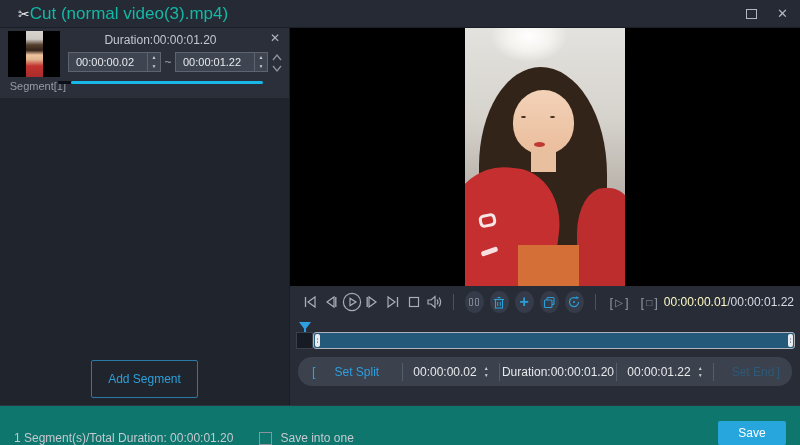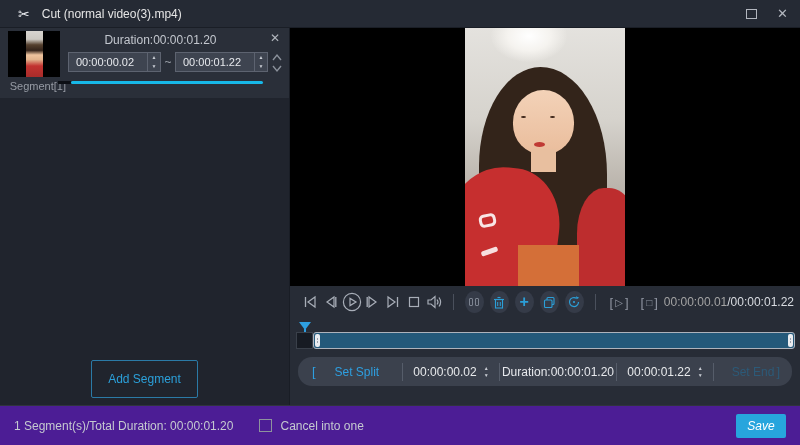--- a/index.html
+++ b/index.html
@@ -3,21 +3,21 @@
 <meta charset="utf-8">
 <style>
   * { margin:0; padding:0; box-sizing:border-box; }
   html,body { background:#101218; }
   body { font-family:"Liberation Sans", sans-serif; }
   .window { position:relative; width:800px; height:445px; background:#20242d; overflow:hidden; }
 
   
   .titlebar { height:28px; background:#252a34; display:flex; align-items:center; padding:0 12px 0 10px; border-bottom:1px solid #1a1e26; }
   .tb-scissors { color:#e8eaee; font-size:14px; margin-left:8px; line-height:1; }
-  .tb-title { color:#e5e5e5; font-size:12px; margin-left:12px; }
+  .tb-title { color:#14b8a6; font-size:17px; }
   .tb-controls { margin-left:auto; display:flex; align-items:center; gap:20px; }
   .tb-max { width:11px; height:10px; border:1px solid #b3b7bf; display:inline-block; }
   .tb-close { color:#b3b7bf; font-size:13px; line-height:1; cursor:default; }
 
   
   .body { display:flex; height:377px; }
   .left { width:290px; background:#20242d; position:relative; border-right:1px solid #191d25; }
 
   
   .card { position:relative; height:70px; background:#2a2f39; }
@@ -73,21 +73,21 @@
   .pb svg { display:block; }
   .sep { width:1px; height:16px; background:#4a505c; margin:0 8px; }
   .circle-btn { width:22px; height:22px; border-radius:50%; background:#353b48; display:flex; align-items:center;
     justify-content:center; margin:0 3px; cursor:default; }
   .circle-btn .plus { color:#2b9fd8; font-size:16px; line-height:1; font-weight:bold; }
   .split-glyph { display:flex; gap:2px; }
   .split-glyph i { display:block; width:4px; height:8px; border:1px solid #7d8491; border-radius:1px; }
   .bracket-btn { display:flex; align-items:center; color:#9096a2; font-size:13px; margin:0 6px; gap:2px; cursor:default; }
   .bracket-btn .glyph { font-size:10px; }
   .time-display { margin-left:auto; font-size:12px; white-space:nowrap; }
-  .time-cur { color:#a3a3a3; } .time-sep, .time-total { color:#d8dbe0; }
+  .time-cur { color:#fef9c3; } .time-sep, .time-total { color:#d8dbe0; }
 
   
   .timeline { position:relative; height:34px; }
   .playhead { position:absolute; left:9px; top:4px; width:0; height:0;
     border-left:6px solid transparent; border-right:6px solid transparent; border-top:8px solid #2e9fe0; }
   .ph-stem { position:absolute; left:14px; top:11px; width:2px; height:7px; background:#2e9fe0; }
   .lead-block { position:absolute; left:6px; top:14px; width:17px; height:17px; background:#171b23; border:1px solid #3a404a; }
   .track { position:absolute; left:23px; right:5px; top:14px; height:17px; background:#24597a;
     border:1px solid #aeb3bc; border-radius:3px; }
   .handle { position:absolute; top:1px; bottom:1px; width:5px; background:#e9ecf0; border-radius:2px;
@@ -105,27 +105,27 @@
   .sb-t2 { width:96px; justify-content:center; } .sb-end { flex:1; justify-content:center; position:relative; }
   .sb-bracket { color:#2e9fe0; font-size:13px; margin:0 10px 0 14px; }
   .sb-setstart { color:#2e9fe0; margin:0 auto; padding-right:14px; cursor:default; }
   .sb-time { color:#e8eaec; }
   .sb-spin { display:flex; flex-direction:column; margin-left:7px; }
   .sb-spin .spin-btn { line-height:7px; }
   .sb-setend { color:#2c5a78; cursor:default;text-align:center; }
   .sb-bracket-r { position:absolute; right:12px; color:#2c5a78; font-size:13px; }
 
   
-  .statusbar { height:40px; background:#4c1d95; border-top:1px solid #30343e; display:flex; align-items:center; padding:0 14px; }
+  .statusbar { height:40px; background:#0f766e; border-top:1px solid #30343e; display:flex; align-items:flex-end; padding:0 14px; }
   .status-text { font-size:12px; color:#c5c9d0; }
   .checkbox { width:13px; height:13px; border:1px solid #8d939d; margin-left:26px; background:transparent; cursor:default; }
   .merge-label { font-size:12px; color:#c5c9d0; margin-left:8px; }
   .btn-solid { height:24px; background:#27a5dd; border:none; border-radius:2px; color:#fff; font-size:12px;
     display:flex; align-items:center; justify-content:center; cursor:default; }
-  .btn-save { width:50px; margin-left:auto;font-style:italic; } .btn-cancel { width:80px; margin-left:10px; }
+  .btn-save { width:68px; margin-left:auto; } .btn-cancel { width:80px; margin-left:10px; }
 </style>
 </head>
 <body>
 
 <div class="window">
 
   <div class="titlebar">
     <span class="tb-scissors">✂</span>
     <span class="tb-title">Cut (normal video(3).mp4)</span>
     <div class="tb-controls">
@@ -334,17 +334,17 @@
           <span class="sb-bracket-r">]</span>
         </div>
       </div>
 
     </div>
   </div>
 
   <div class="statusbar">
     <span class="status-text">1 Segment(s)/Total Duration: 00:00:01.20</span>
     <span class="checkbox"></span>
-    <span class="merge-label">Cancel into one</span>
+    <span class="merge-label">Save into one</span>
     <button class="btn-solid btn-save">Save</button>
   </div>
 
 </div>
 
 </body></html>

